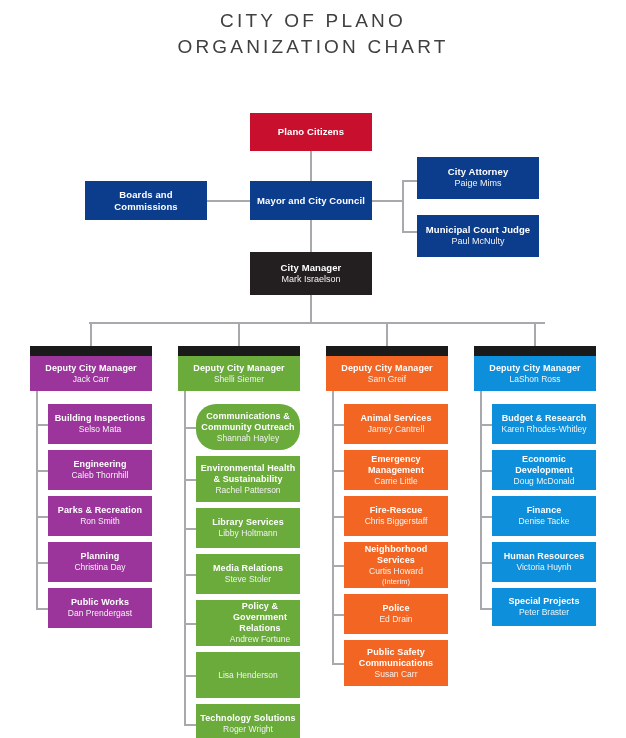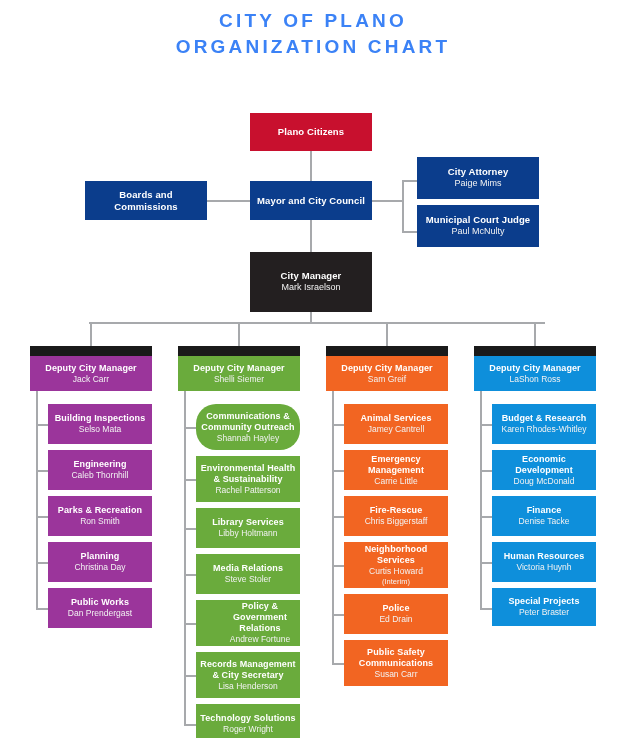--- a/index.html
+++ b/index.html
@@ -22,22 +22,22 @@
 
   
   .title-block {
     position: absolute;
     left: 0;
     top: 8px;
     width: 626px;
     text-align: center;
   }
   .title-line {
-    color: #3b82f6;
-    font-weight: bold;
+    color: #404040;
+    font-weight: normal;
     font-size: 19px;
     letter-spacing: 3.2px;
     line-height: 26px;
     text-transform: uppercase;
   }
 
   
   .line {
     position: absolute;
     background: #a7a9ac;
@@ -133,26 +133,26 @@
 
   <div class="box tier-top c-navy" style="left:250px; top:181px; width:122px; height:39px;">
     <div class="b-title">Mayor and City Council</div>
   </div>
 
   <div class="box tier-top c-navy" style="left:417px; top:157px; width:122px; height:42px;">
     <div class="b-title">City Attorney</div>
     <div class="b-name">Paige Mims</div>
   </div>
 
-  <div class="box tier-top c-navy" style="left:417px; top:205px; width:122px; height:42px;">
+  <div class="box tier-top c-navy" style="left:417px; top:215px; width:122px; height:42px;">
     <div class="b-title">Municipal Court Judge</div>
     <div class="b-name">Paul McNulty</div>
   </div>
 
-  <div class="box tier-top c-black" style="left:250px; top:252px; width:122px; height:60px;text-align:center;">
+  <div class="box tier-top c-black" style="left:250px; top:252px; width:122px; height:43px;text-align:center;">
     <div class="b-title">City Manager</div>
     <div class="b-name">Mark Israelson</div>
   </div>
 
   <div id="columns-layer">
       <div class="cap" style="left:30px; top:346px; width:122px; height:10px;"></div>
       <div class="line v" style="left:90px; top:322px; height:24px;"></div>
       <div class="box c-purple" style="left:30px; top:356px; width:122px; height:35px;">
         <div class="b-title">Deputy City Manager</div>
         <div class="b-name">Jack Carr</div>
@@ -208,21 +208,20 @@
         <div class="b-title">Media Relations</div>
         <div class="b-name">Steve Stoler</div>
       </div>
       <div class="line h" style="left:184px; top:574px; width:12px;"></div>
       <div class="box c-green" style="left:196px; top:600px; width:104px; height:46px;padding-left:28px;">
         <div class="b-title">Policy &amp; Government Relations</div>
         <div class="b-name">Andrew Fortune</div>
       </div>
       <div class="line h" style="left:184px; top:623px; width:12px;"></div>
       <div class="box c-green" style="left:196px; top:652px; width:104px; height:46px;">
-        <div class="b-title">Records Management &amp; City Secretary</div>
         <div class="b-name">Lisa Henderson</div>
       </div>
       <div class="line h" style="left:184px; top:675px; width:12px;"></div>
       <div class="box c-green" style="left:196px; top:704px; width:104px; height:40px;">
         <div class="b-title">Technology Solutions</div>
         <div class="b-name">Roger Wright</div>
       </div>
       <div class="line h" style="left:184px; top:724px; width:12px;"></div>
       <div class="line v" style="left:184px; top:391px; height:335px;"></div>
       <div class="cap" style="left:326px; top:346px; width:122px; height:10px;"></div>

